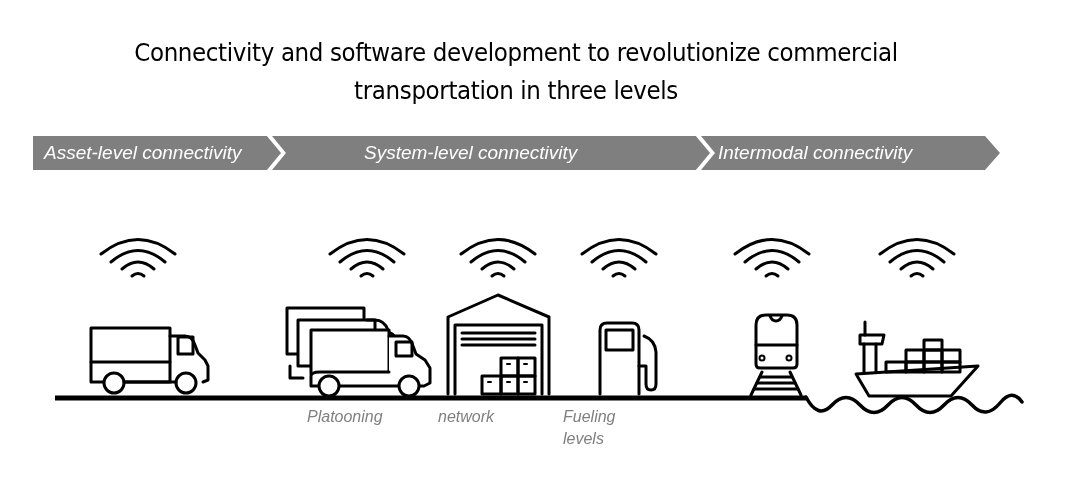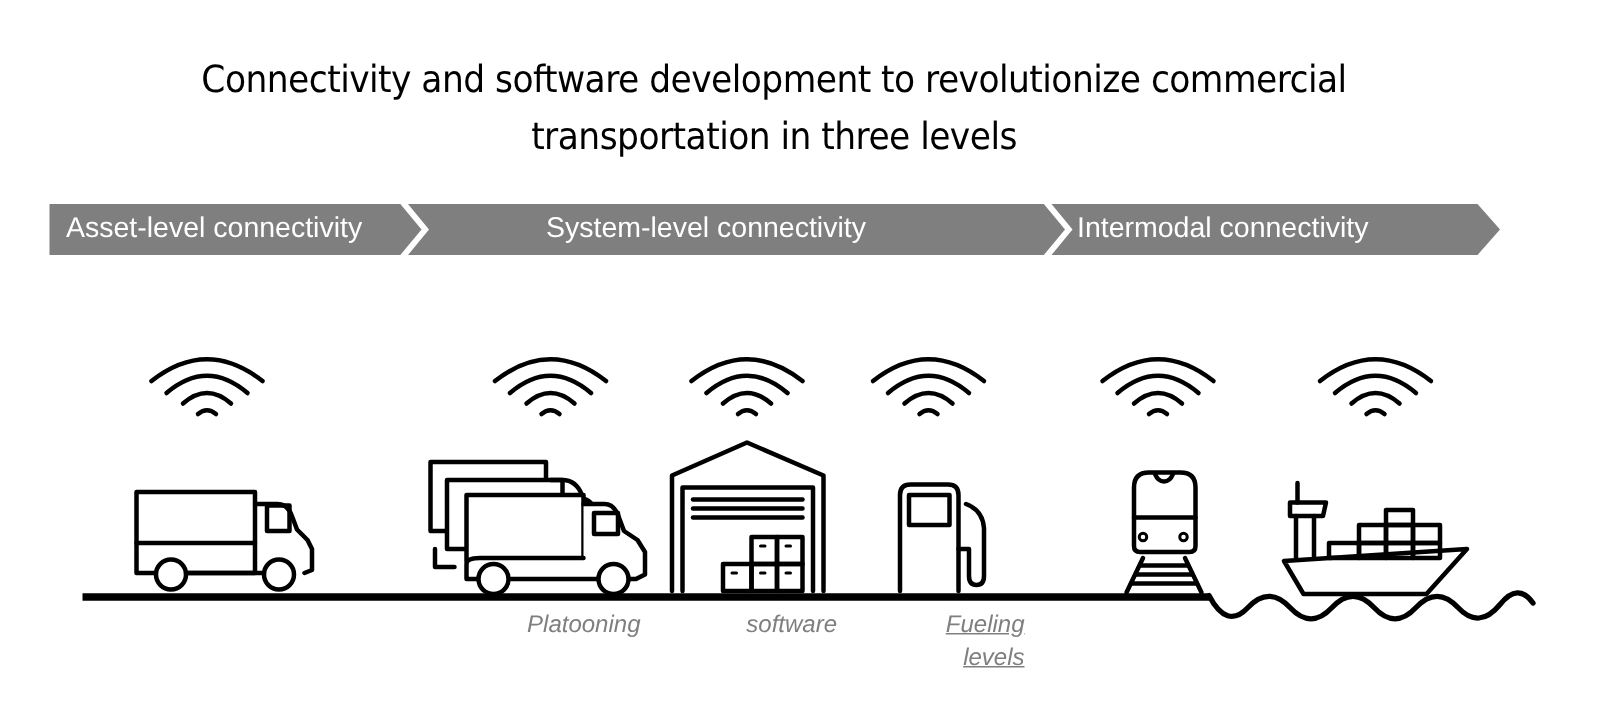--- a/index.html
+++ b/index.html
@@ -13,33 +13,33 @@
     .band { position: absolute; top: 136px; height: 34px; }
     .band svg { position: absolute; left: 0; top: 0; }
     .band-label {
       position: absolute; top: 0; height: 34px; line-height: 34px;
       color: #ffffff; font-size: 19px; white-space: nowrap;
       font-family: "Liberation Sans", sans-serif;
     }
     .diagram { position: absolute; left: 0; top: 0; }
     .caption {
       position: absolute; color: #7f7f7f; font-style: italic;
-      font-size: 16px; line-height: 22px; text-align: right;
+      font-size: 16px; line-height: 22px; text-align: left;
       font-family: "Liberation Sans", sans-serif;
     }
   </style>
 </head>
 <body>
 
 <div class="title">
   <div>Connectivity and software development to revolutionize commercial</div>
   <div>transportation in three levels</div>
 </div>
 
-<div class="band" style="left:0; width:1044px;">
+<div class="band" style="left:0; width:1044px;font-style:italic;">
   <svg width="1078" height="34">
 
     <polygon points="33,0 268,0 282,17 268,34 33,34" fill="#7f7f7f"></polygon>
 
     <polygon points="272,0 697,0 711,17 697,34 272,34 286,17" fill="#7f7f7f"></polygon>
 
     <polygon points="701,0 985,0 1000,17 985,34 701,34 715,17" fill="#7f7f7f"></polygon>
 
     <polyline points="268,-1 283,17 268,35" fill="none" stroke="#ffffff" stroke-width="3"></polyline>
     <polyline points="697,-1 712,17 697,35" fill="none" stroke="#ffffff" stroke-width="3"></polyline>
@@ -158,18 +158,18 @@
     <rect x="924" y="362" width="18" height="10"></rect>
     <rect x="942" y="350" width="18" height="12"></rect>
     <rect x="942" y="362" width="18" height="10"></rect>
   </g>
 </svg>
 
 <div class="caption" style="left:307px; top:406px; width:120px;">
   <div>Platooning</div>
 </div>
 <div class="caption" style="left:438px; top:406px; width:120px;">
-  <div>software</div>
+  <div>network</div>
 </div>
-<div class="caption" style="left:563px; top:406px; width:120px;text-decoration:underline;">
+<div class="caption" style="left:563px; top:406px; width:120px;">
   <div>Fueling</div>
   <div>levels</div>
 </div>
 
 </body></html>

